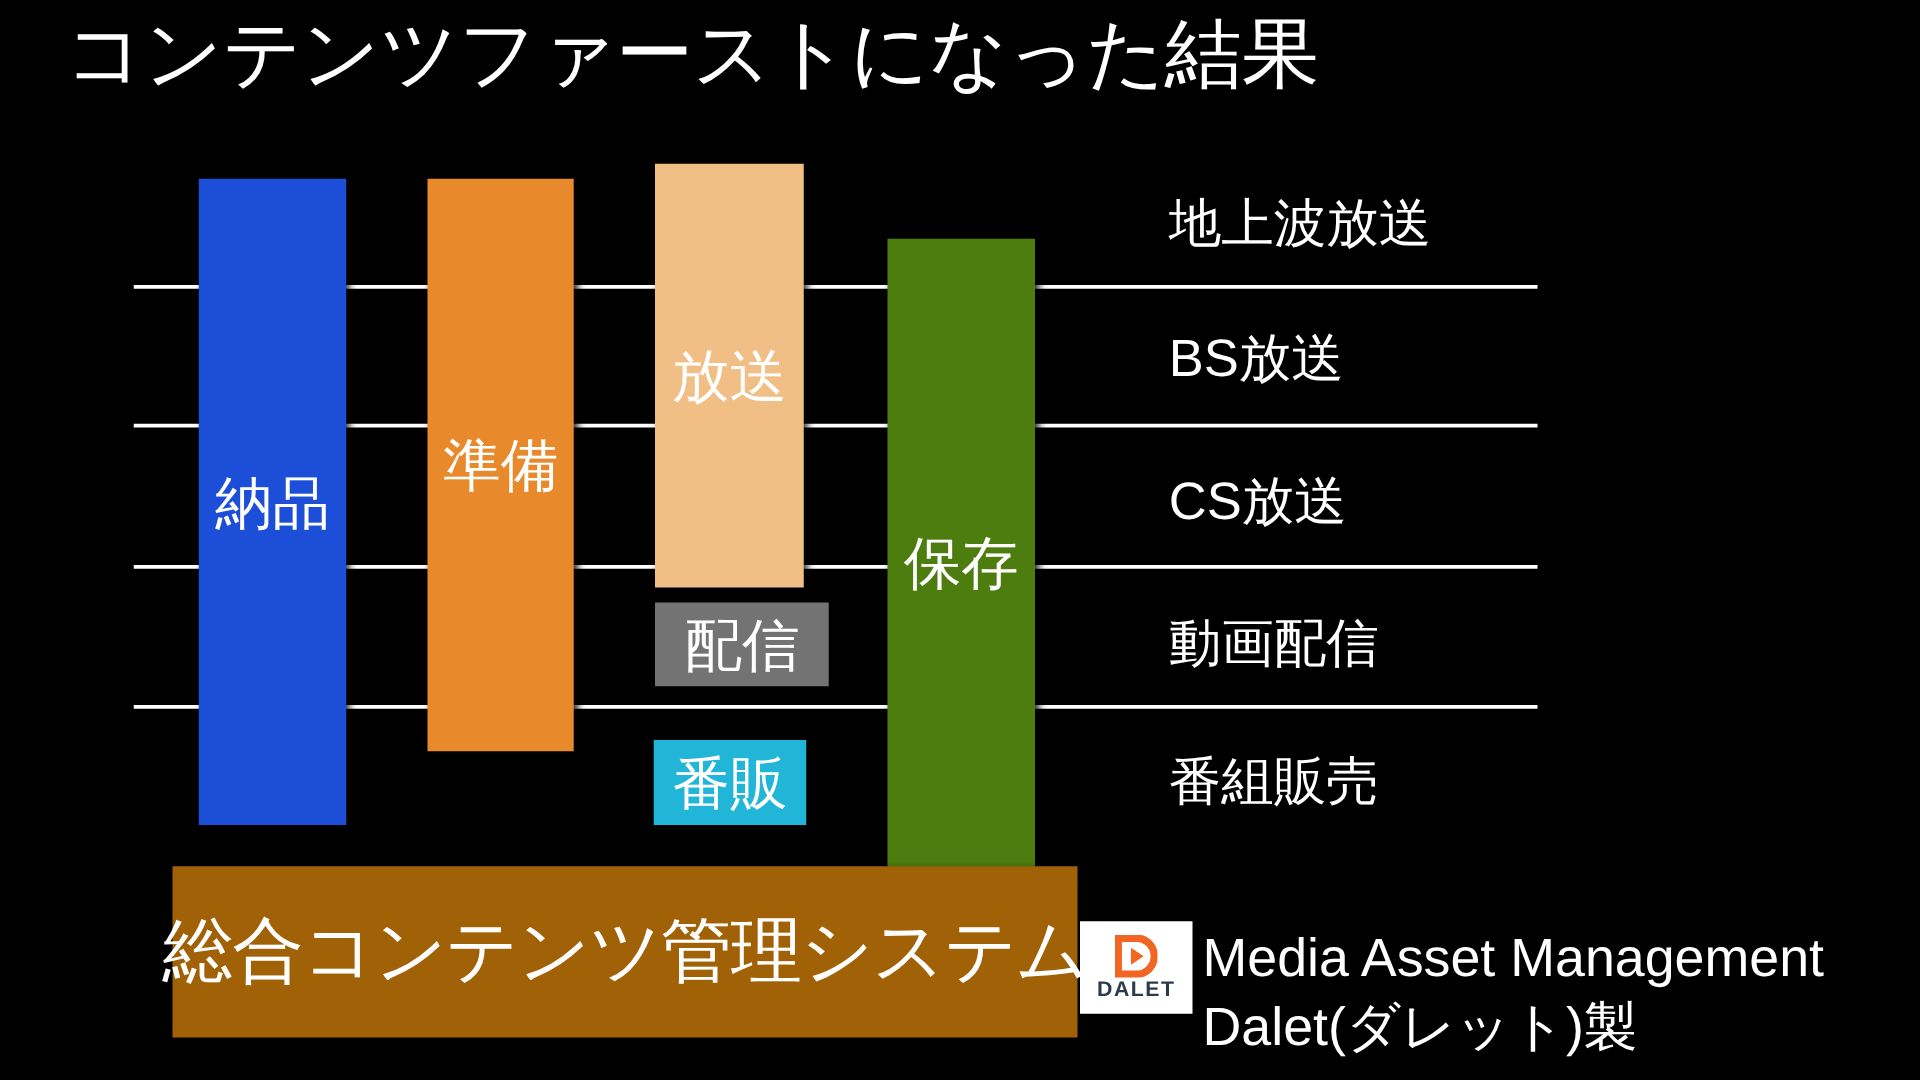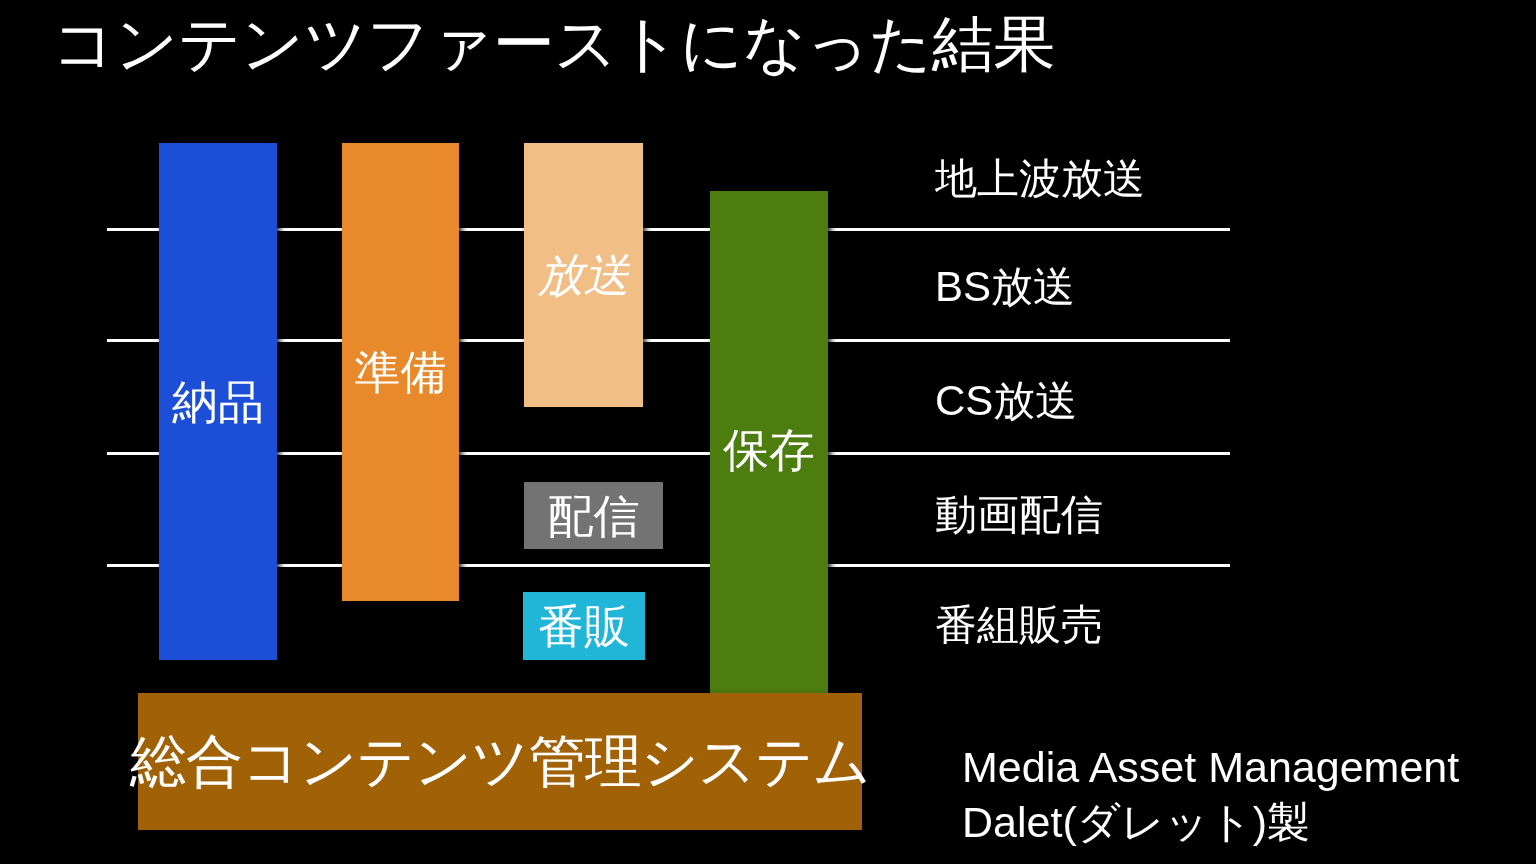--- a/index.html
+++ b/index.html
@@ -55,21 +55,21 @@
     font-size: 46px;
     line-height: 1;
     white-space: nowrap;
   }
 
   #bar-nouhin   { left: 159px; top: 143px; width: 118px; height: 517px; background: #1d4ed8; }
   #bar-junbi    { left: 342px; top: 143px; width: 117px; height: 458px; background: #E8892B; }
   #bar-hoson    { left: 710px; top: 143px; width: 118px; height: 517px; background: #4d7c0f; margin-top: 48px; }
 
   
-  #block-housou { left: 524px; top: 143px; width: 119px; height: 264px; background: #F1BE86; font-style: italic; }
+  #block-housou { left: 524px; top: 131px; width: 119px; height: 339px; background: #F1BE86; }
   #block-haishin{ left: 524px; top: 482px; width: 139px; height: 67px;  background: #737373; }
   #block-banhan { left: 523px; top: 592px; width: 122px; height: 68px;  background: #21B5D8; }
 
   #block-housou .bar-label,
   #block-haishin .bar-label,
   #block-banhan .bar-label { font-size: 46px; }
 
   
   .channel-label {
     position: absolute;
@@ -176,19 +176,26 @@
   <div class="channel-label" style="top:158px">地上波放送</div>
   <div class="channel-label" style="top:266px">BS放送</div>
   <div class="channel-label" style="top:380px">CS放送</div>
   <div class="channel-label" style="top:494px">動画配信</div>
   <div class="channel-label" style="top:604px">番組販売</div>
 
   <div id="system-bar">
     <span id="system-bar-label">総合コンテンツ管理システム</span>
   </div>
 
+  <div id="dalet-logo">
+    <svg id="dalet-mark" viewBox="0 0 40 40">
+      <path d="M3 3 H20 A17 17 0 0 1 20 37 H3 Z" fill="none" stroke="#F26522" stroke-width="7"></path>
+      <path d="M15 12 L27 20 L15 28 Z" fill="#F26522"></path>
+    </svg>
+    <span id="dalet-wordmark">DALET</span>
+  </div>
 
   <div id="vendor-caption">
     <div>Media Asset Management</div>
     <div>Dalet(ダレット)製</div>
   </div>
 
 </div>
 
 </body></html>

